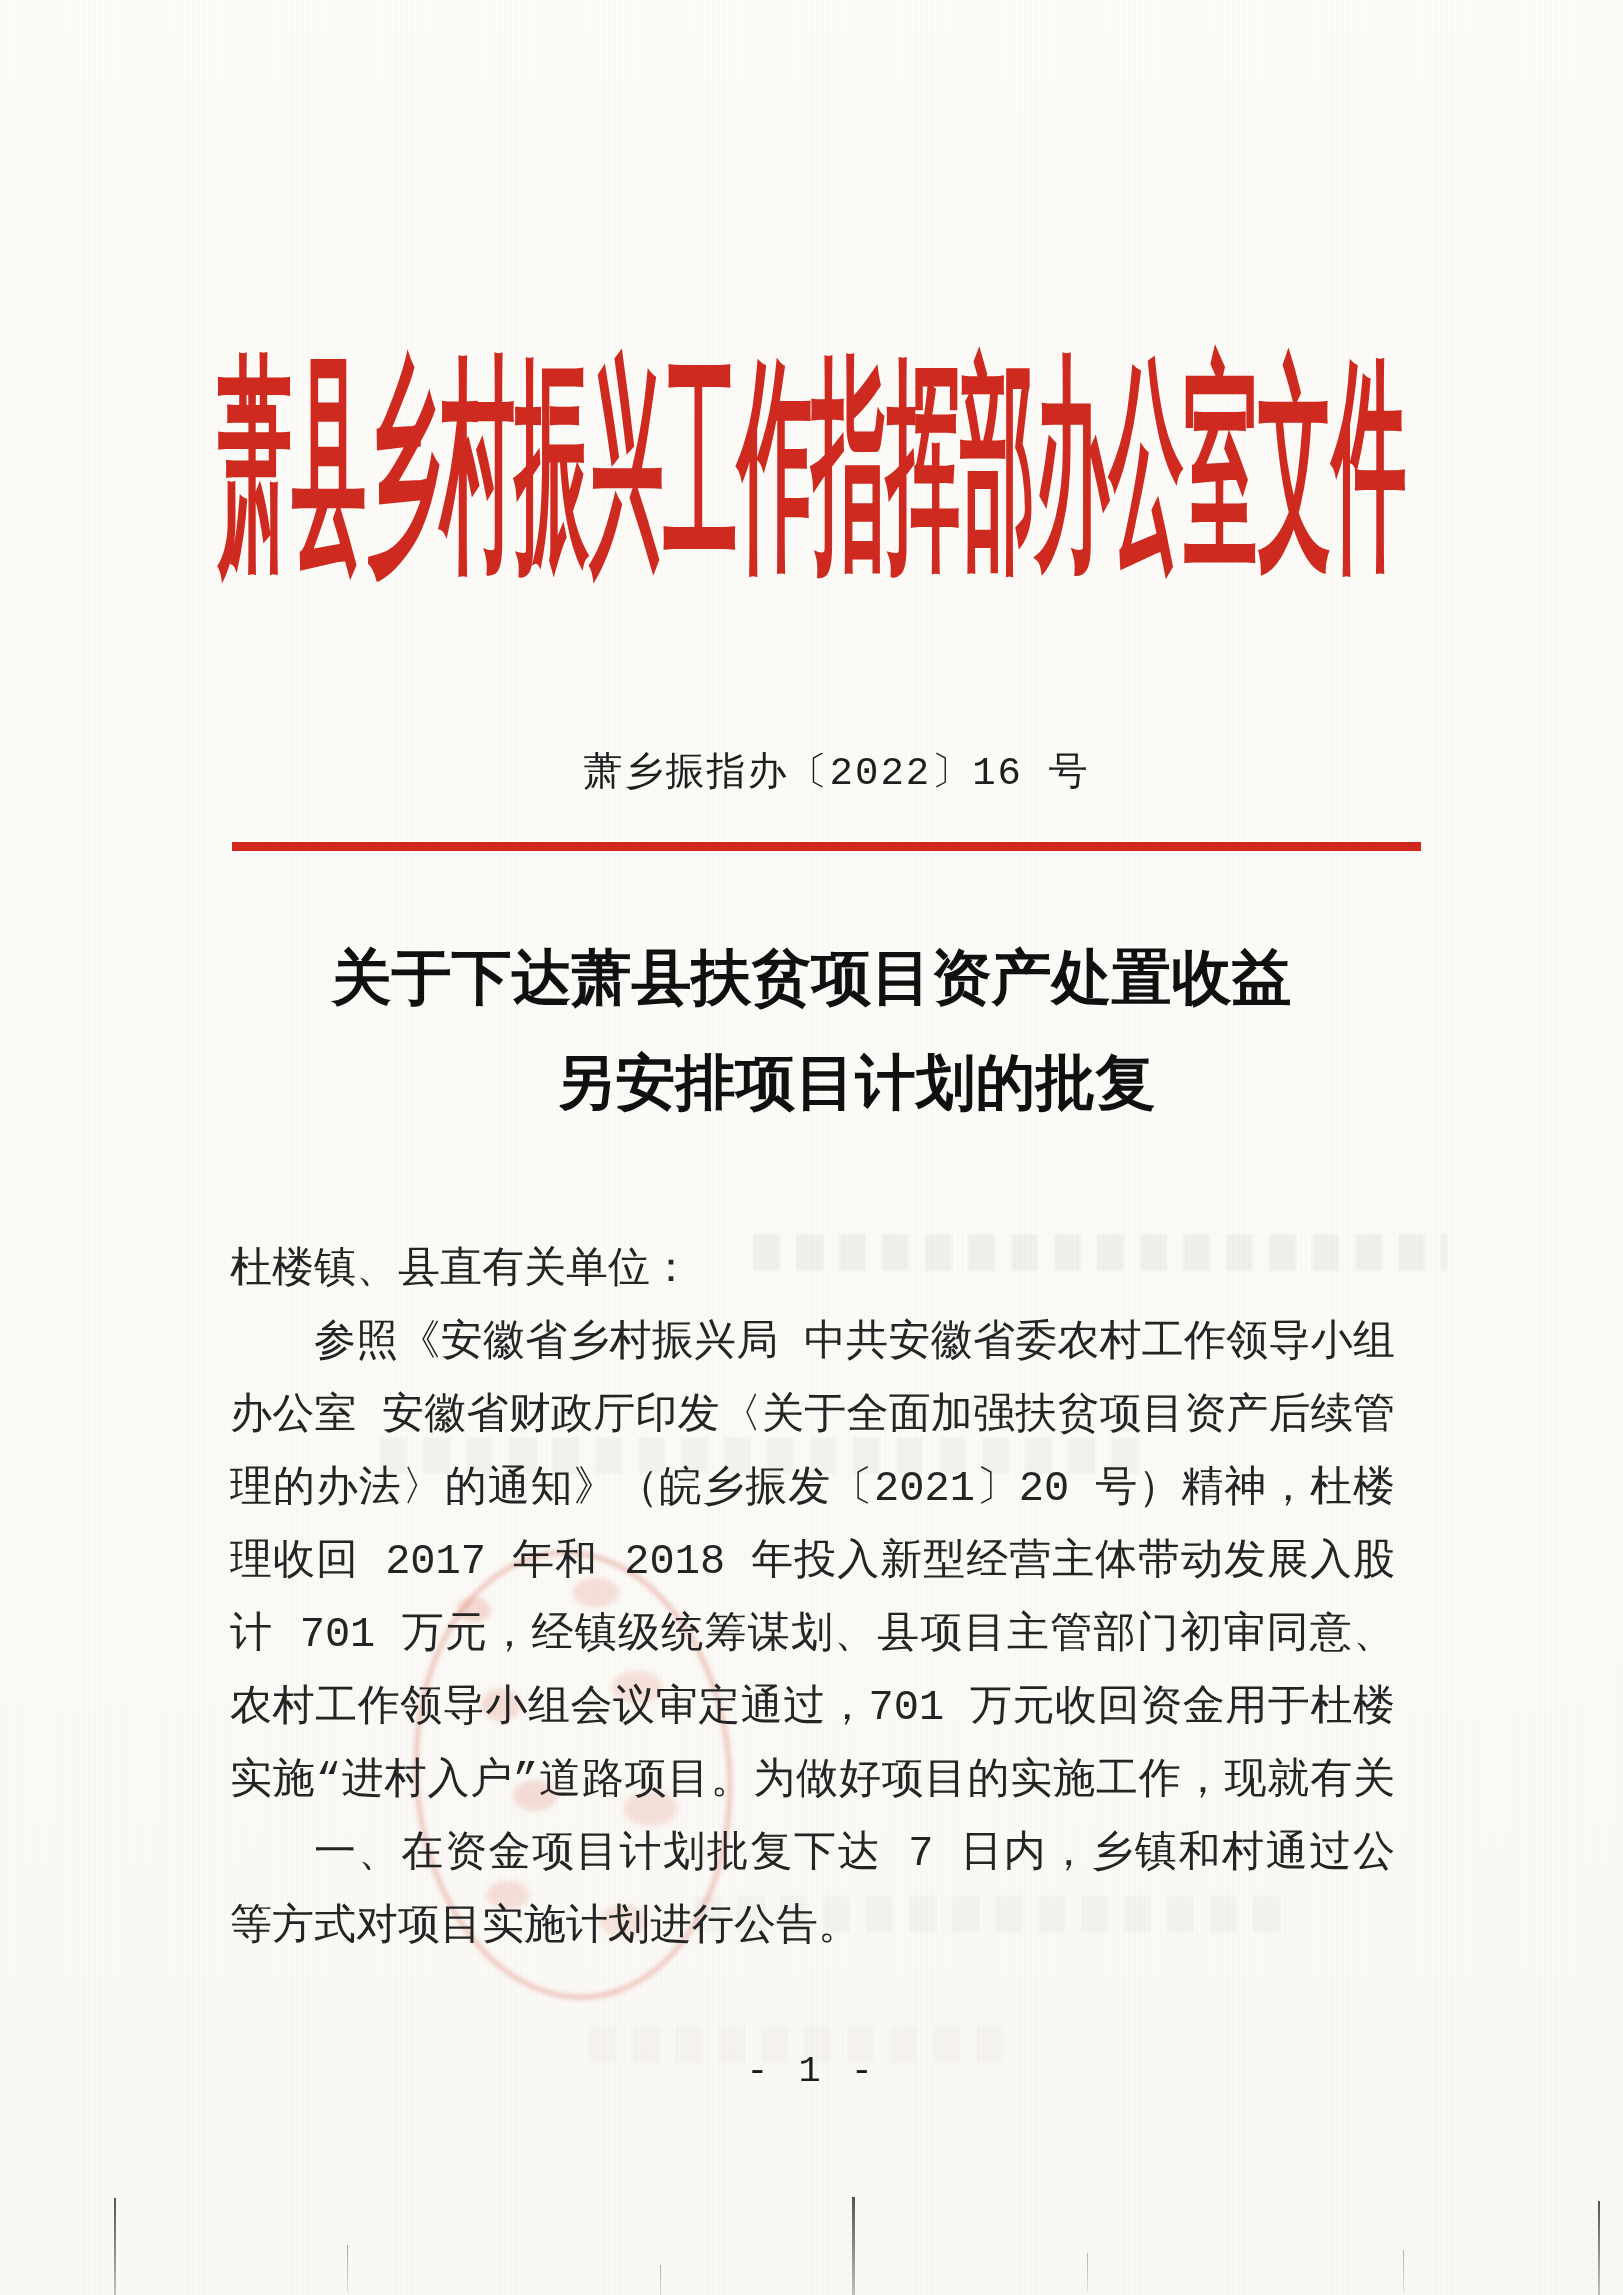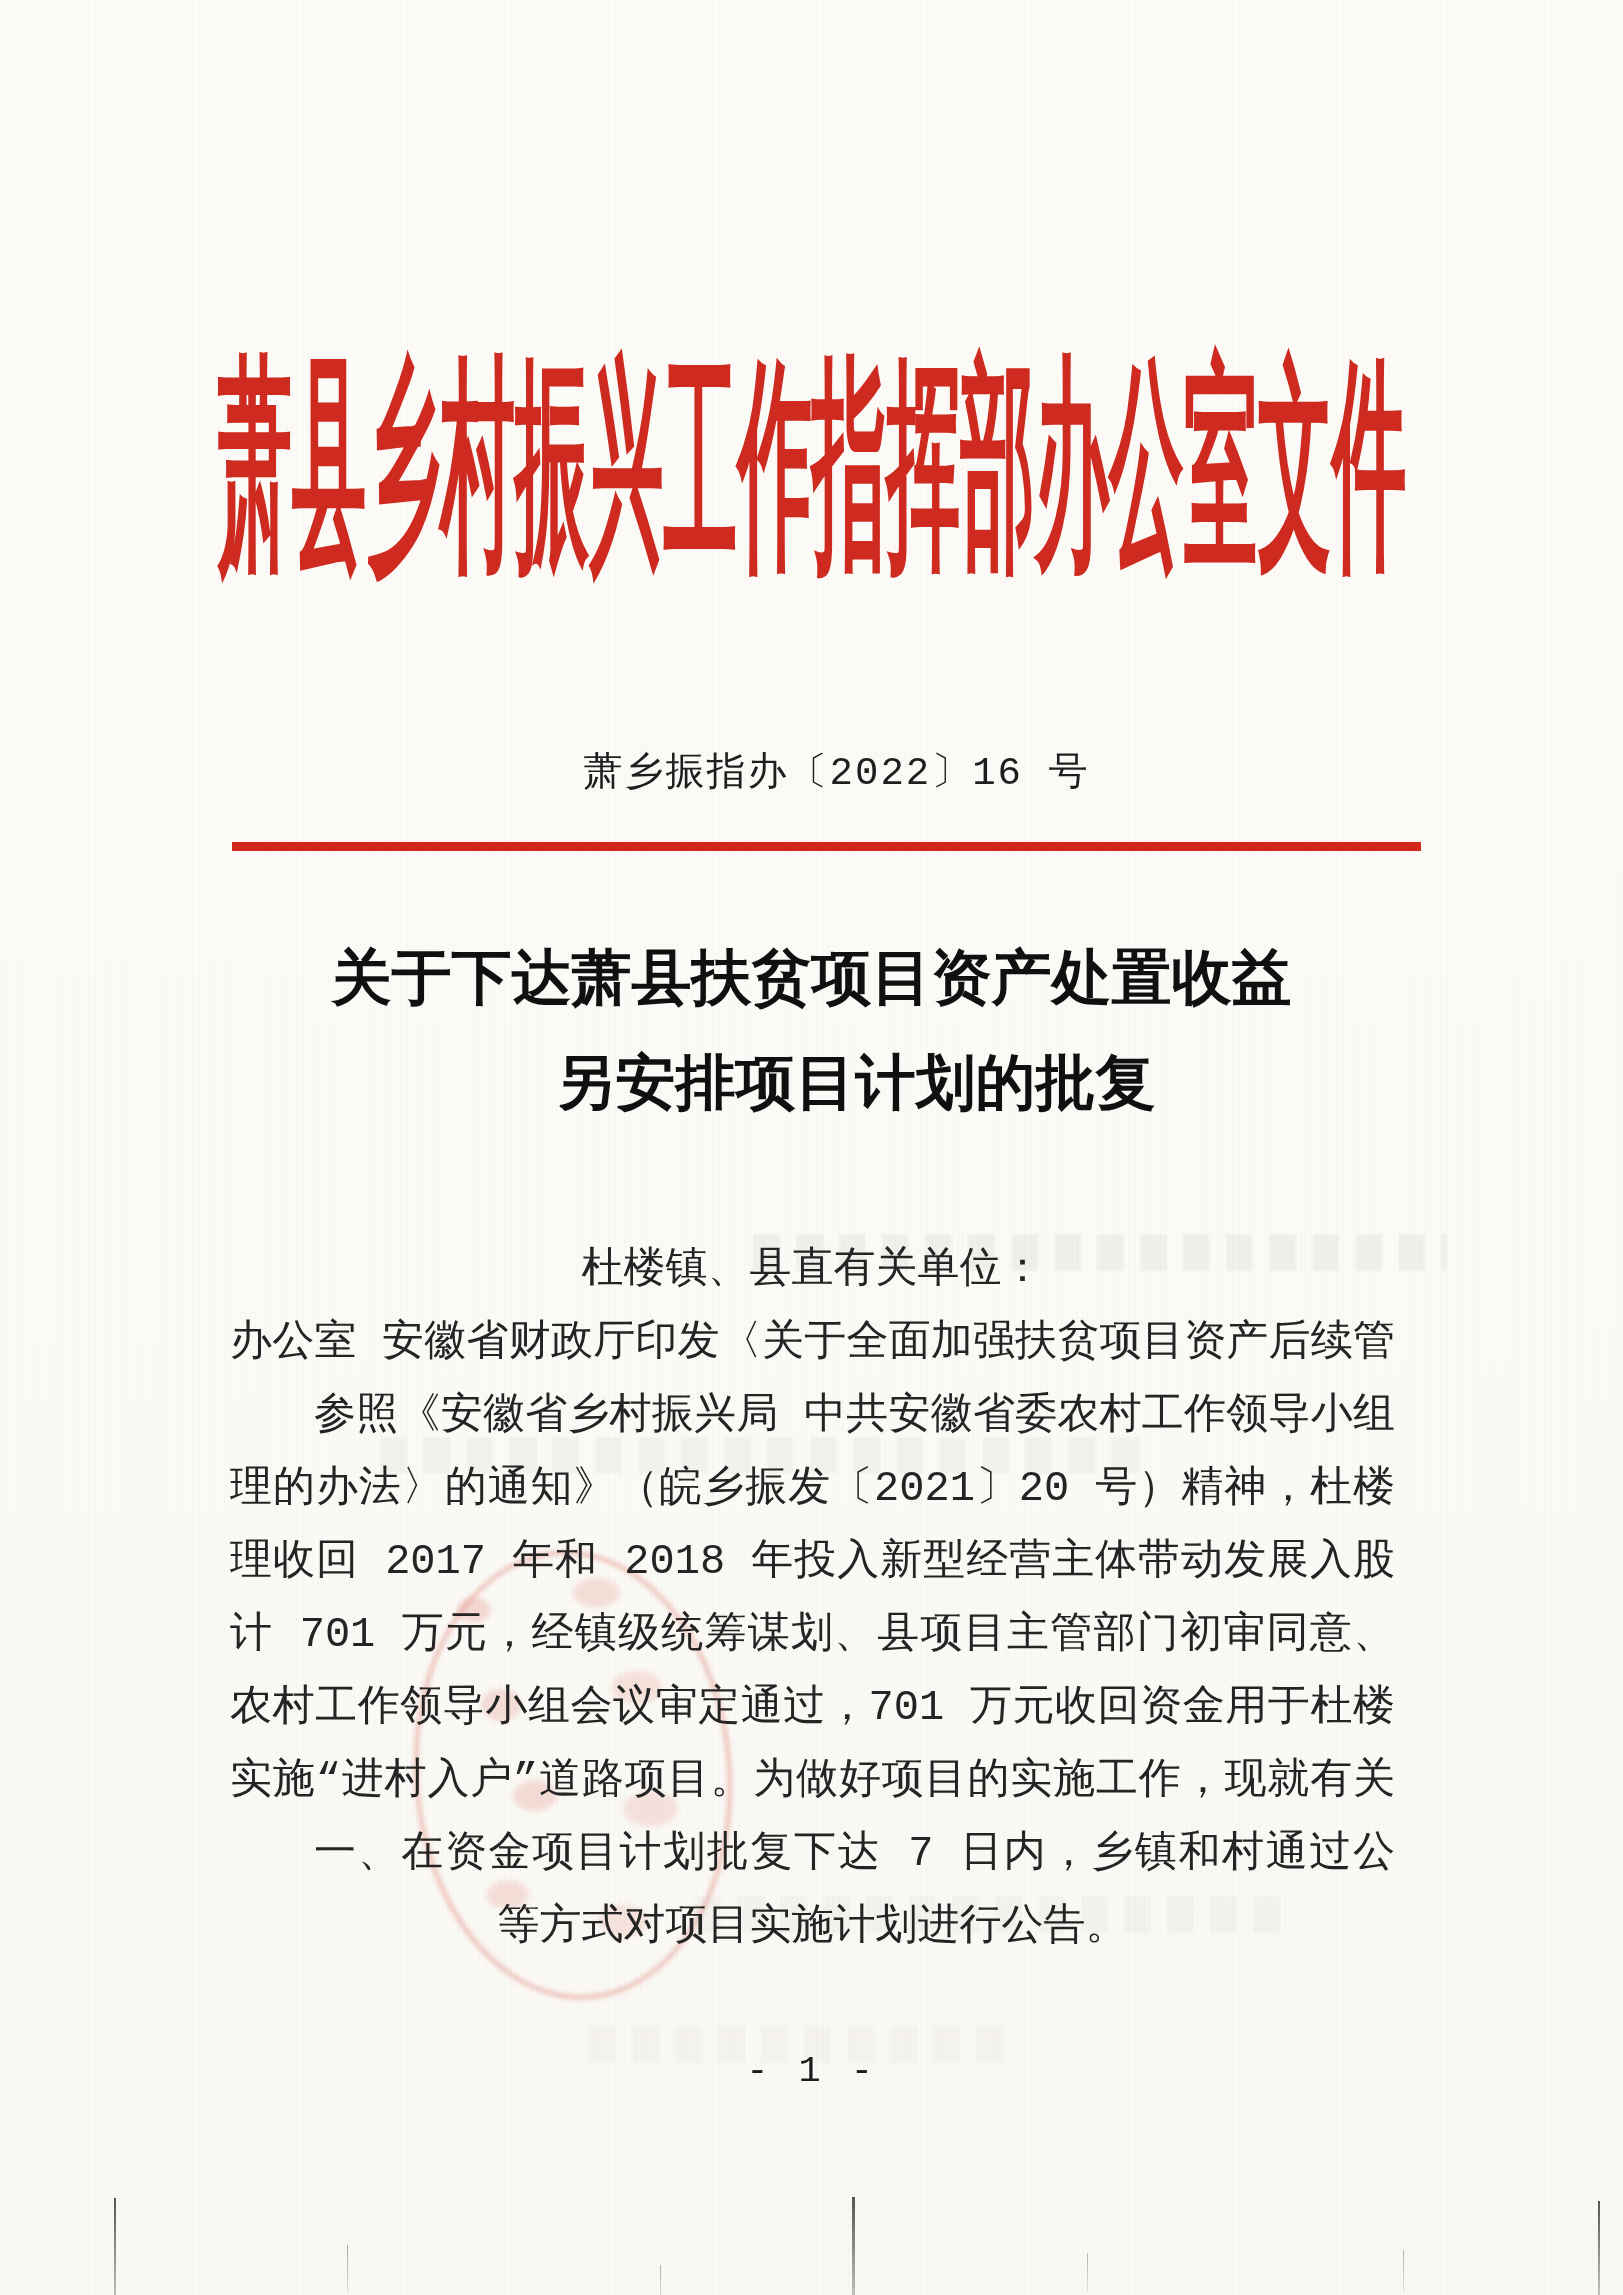--- a/index.html
+++ b/index.html
@@ -92,21 +92,20 @@
     top: 1234px;
     width: 1165px;
     z-index: 2;
   }
   .bline {
     height: 73px;
     line-height: 73px;
     font-size: 42px;
     color: #242424;
     white-space: nowrap;
-    text-align: center;
   }
   .bline.justify {
     white-space: normal;
     text-align: justify;
     text-justify: inter-character;
     text-align-last: justify;
     overflow: hidden;
   }
   .bline.indent { text-indent: 84px; }
 
@@ -202,22 +201,22 @@
 
   <div class="doc-number">萧乡振指办〔2022〕16 号</div>
 
   <div class="red-rule"></div>
 
   <div class="doc-title line1">关于下达萧县扶贫项目资产处置收益</div>
   <div class="doc-title line2">另安排项目计划的批复</div>
 
   <div class="body-block">
     <div class="bline">杜楼镇、县直有关单位：</div>
+    <div class="bline justify indent">参照《安徽省乡村振兴局 中共安徽省委农村工作领导小组</div>
     <div class="bline justify">办公室 安徽省财政厅印发〈关于全面加强扶贫项目资产后续管</div>
-    <div class="bline justify indent">参照《安徽省乡村振兴局 中共安徽省委农村工作领导小组</div>
     <div class="bline justify">理的办法〉的通知》（皖乡振发〔2021〕20 号）精神，杜楼镇清</div>
     <div class="bline justify">理收回 2017 年和 2018 年投入新型经营主体带动发展入股资金共</div>
     <div class="bline justify">计 701 万元，经镇级统筹谋划、县项目主管部门初审同意、县委</div>
     <div class="bline justify">农村工作领导小组会议审定通过，701 万元收回资金用于杜楼镇</div>
     <div class="bline justify">实施“进村入户”道路项目。为做好项目的实施工作，现就有关事</div>
     <div class="bline justify indent">一、在资金项目计划批复下达 7 日内，乡镇和村通过公开栏</div>
     <div class="bline">等方式对项目实施计划进行公告。</div>
   </div>
 
   <div class="page-number">- 1 -</div>

